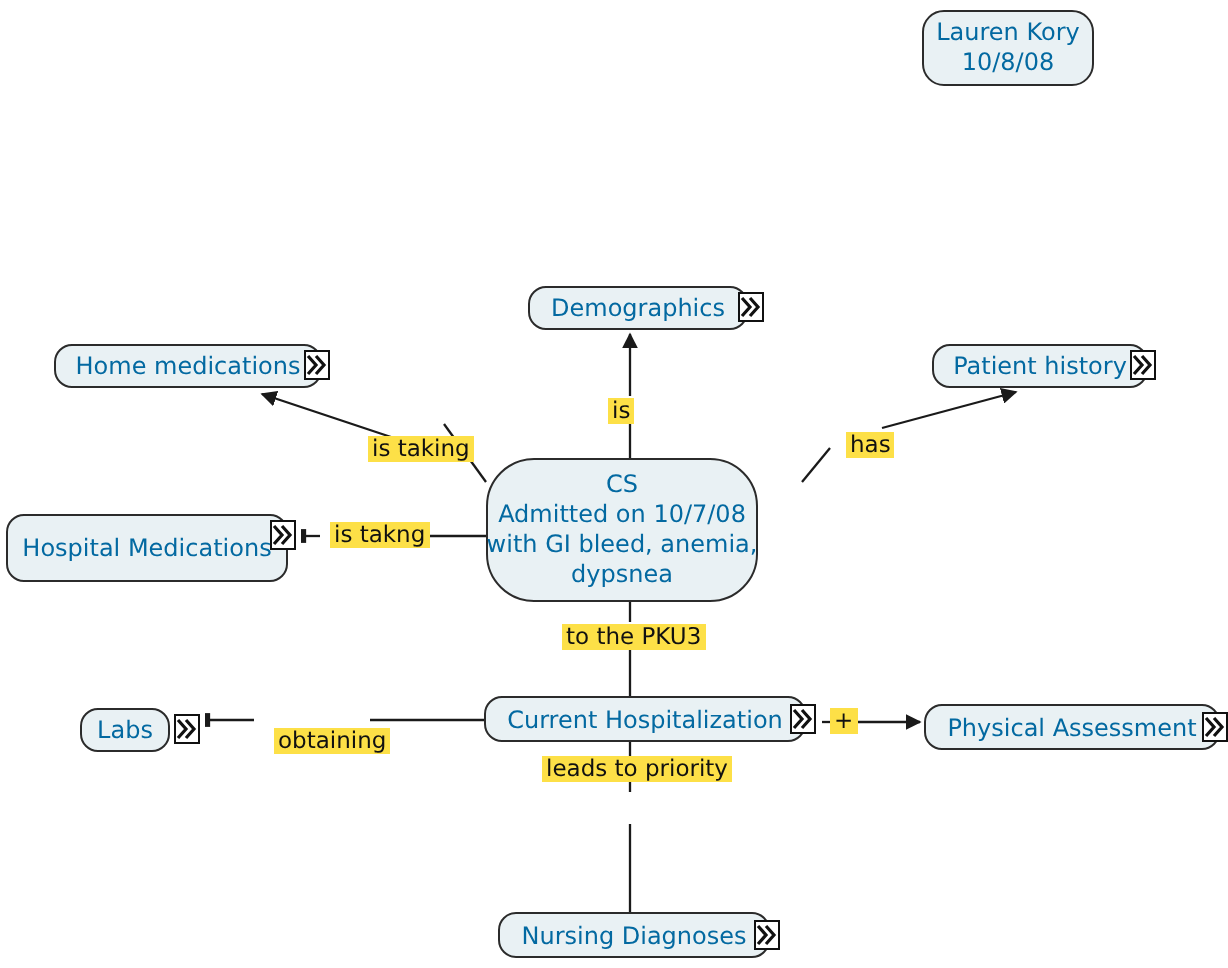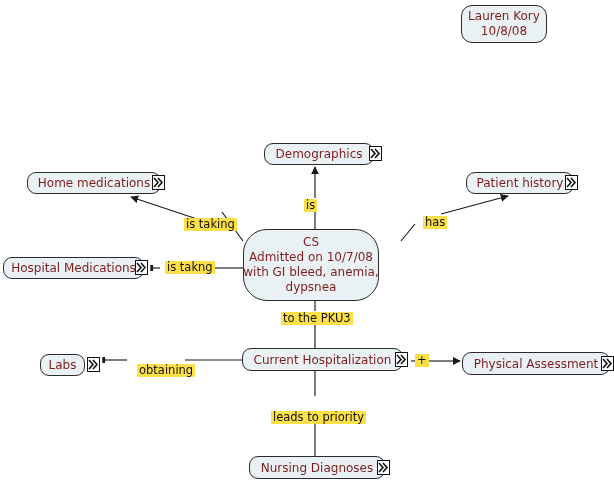--- a/index.html
+++ b/index.html
@@ -29,21 +29,21 @@
     pointer-events: none;
   }
 
   
   .node {
     position: absolute;
     box-sizing: border-box;
     background: #e9f1f4;
     border: 1px solid #2b2b2b;
     border-radius: 9px;
-    color: #7f1d1d;
+    color: #0369a1;
     font-size: 12px;
     line-height: 14px;
     text-align: center;
     display: flex;
     align-items: center;
     justify-content: center;
     padding: 3px 6px;
     white-space: pre;
     z-index: 3;
   }
@@ -150,21 +150,21 @@
   </span>
 
   <div class="node" style="left:466px; top:172px; width:108px; height:22px;">Patient history</div>
   <span class="reslink" style="left:565px; top:175px;">
     <svg width="11" height="13" viewBox="0 0 11 13" xmlns="http://www.w3.org/2000/svg">
       <path d="M1 2 L5 6.5 L1 11" stroke="#111" stroke-width="1.6" fill="none"></path>
       <path d="M5 2 L9 6.5 L5 11" stroke="#111" stroke-width="1.6" fill="none"></path>
     </svg>
   </span>
 
-  <div class="node" style="left:3px; top:257px; width:141px; height:22px;">Hospital Medications</div>
+  <div class="node" style="left:3px; top:257px; width:141px; height:34px;">Hospital Medications</div>
   <span class="reslink" style="left:135px; top:260px;">
     <svg width="11" height="13" viewBox="0 0 11 13" xmlns="http://www.w3.org/2000/svg">
       <path d="M1 2 L5 6.5 L1 11" stroke="#111" stroke-width="1.6" fill="none"></path>
       <path d="M5 2 L9 6.5 L5 11" stroke="#111" stroke-width="1.6" fill="none"></path>
     </svg>
   </span>
 
   <div class="node multiline" style="left:243px; top:229px; width:136px; height:72px;border-radius:24px;">CS
 Admitted on 10/7/08
 with GI bleed, anemia,
@@ -209,15 +209,15 @@
   <div class="linklabel" style="left:423px; top:216px;">has</div>
 
   <div class="linklabel" style="left:165px; top:261px;">is takng</div>
 
   <div class="linklabel" style="left:281px; top:312px;">to the PKU3</div>
 
   <div class="linklabel" style="left:137px; top:353px;margin-top:11px;">obtaining</div>
 
   <div class="linklabel" style="left:415px; top:354px;">+</div>
 
-  <div class="linklabel" style="left:271px; top:411px;">leads to priority</div>
+  <div class="linklabel" style="left:271px; top:378px;">leads to priority</div>
 
 </div>
 
 </body></html>

